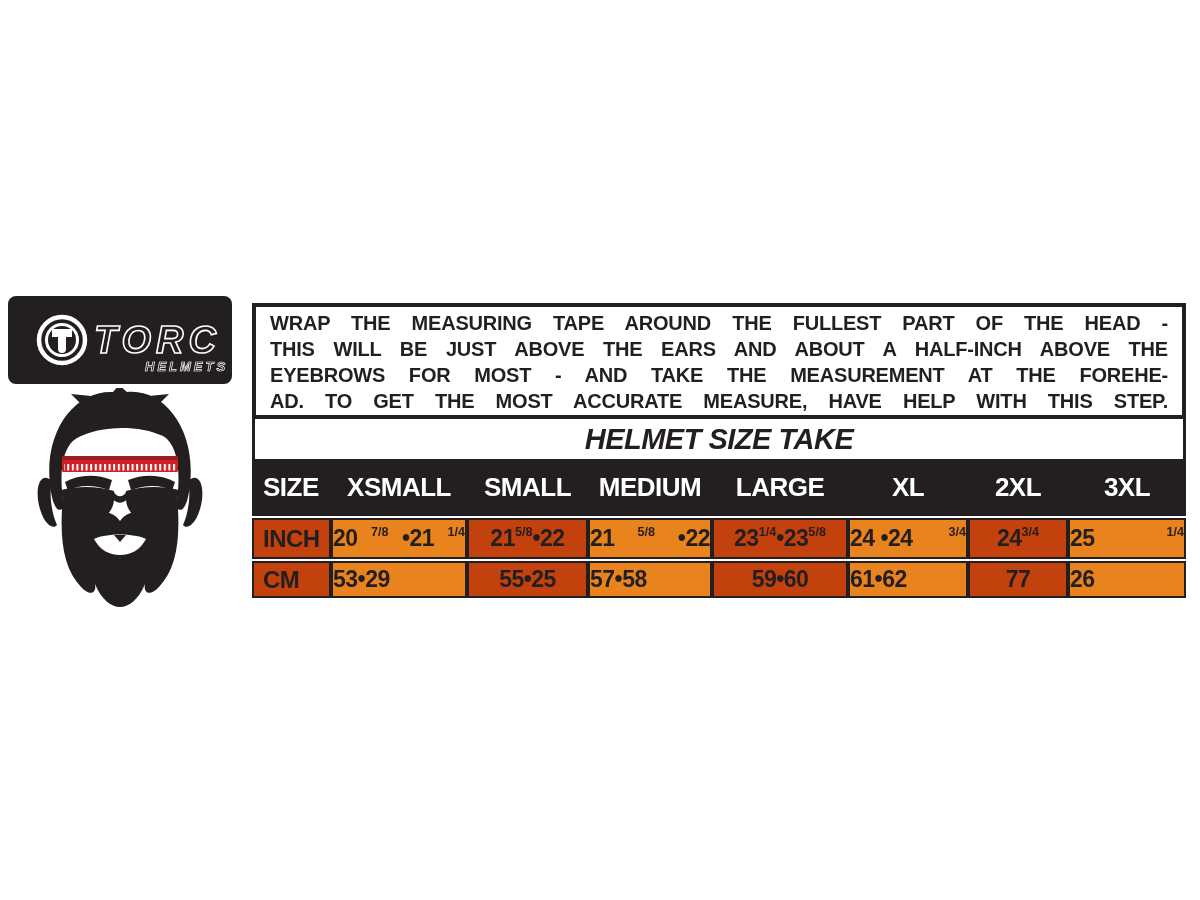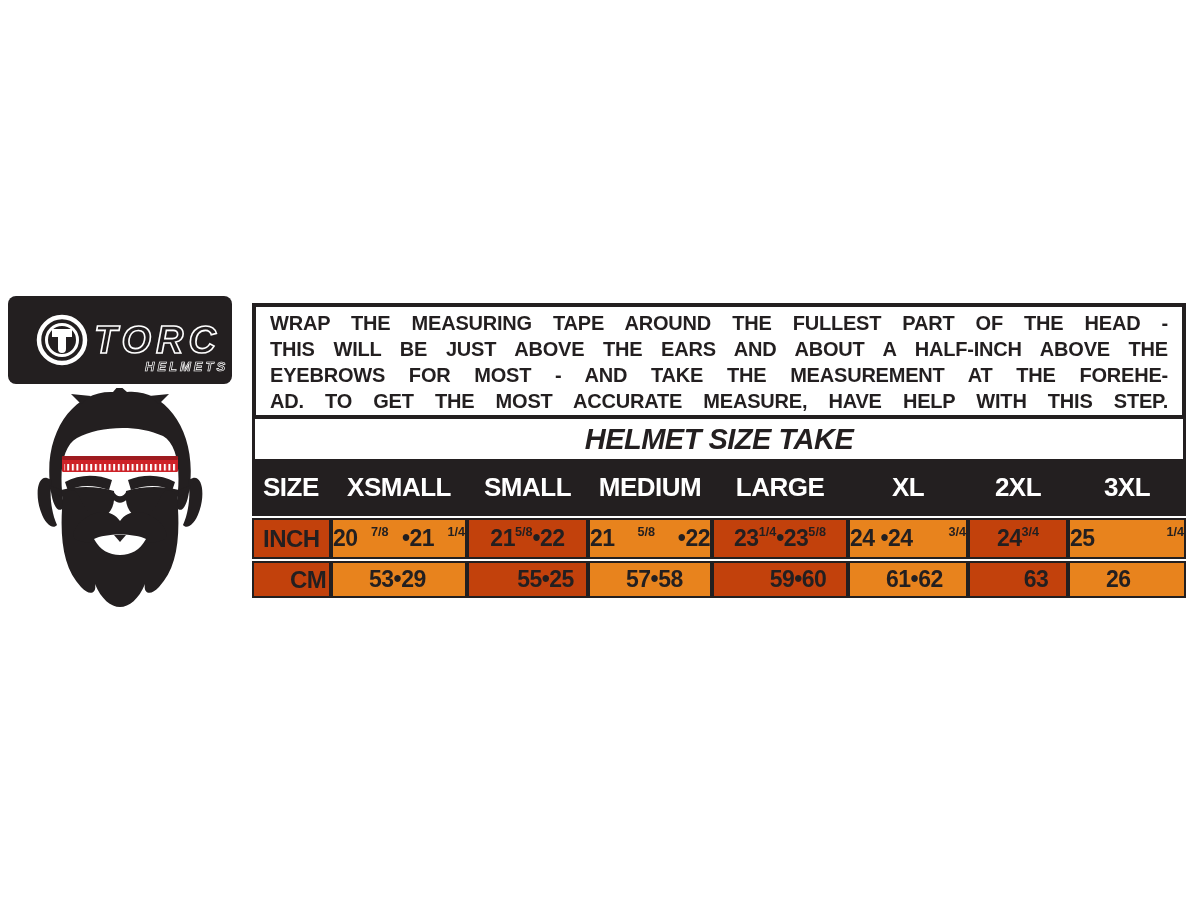--- a/index.html
+++ b/index.html
@@ -57,21 +57,21 @@
   .hcell.first{justify-content:flex-start;padding-left:11px;}
 
   .cell{
     box-sizing:border-box;border:2px solid var(--ink);background:#c2410c;
     display:flex;align-items:center;justify-content:center;
     font-weight:bold;font-size:23px;letter-spacing:-0.5px;color:var(--ink);
   }
   .cell.orange{background:var(--orange);justify-content:space-between;}
   .cell.label{justify-content:flex-start;padding-left:9px;font-size:24px;}
   .row-inch .cell{height:41px;}
-  .row-cm .cell{height:37px;padding-left:36px;}
+  .row-cm .cell{height:37px;}
   .cell sup{font-size:0.55em;position:relative;top:-0.5em;letter-spacing:0;}
 
   
   .w0{width:79px;}  .w1{width:136px;} .w2{width:121px;} .w3{width:124px;}
   .w4{width:136px;} .w5{width:120px;} .w6{width:100px;} .w7{width:118px;}
 </style>
 </head>
 <body>
 
 <div class="canvas">
@@ -188,18 +188,18 @@
 
     <div class="gap"></div>
 
     <div class="trow row-cm">
       <div class="cell label w0">CM</div>
       <div class="cell orange w1">53•29</div>
       <div class="cell w2">55•25</div>
       <div class="cell orange w3">57•58</div>
       <div class="cell w4">59•60</div>
       <div class="cell orange w5">61•62</div>
-      <div class="cell w6">63</div>
+      <div class="cell w6">77</div>
       <div class="cell orange w7">26</div>
     </div>
 
   </div>
 </div>
 
 </body></html>

